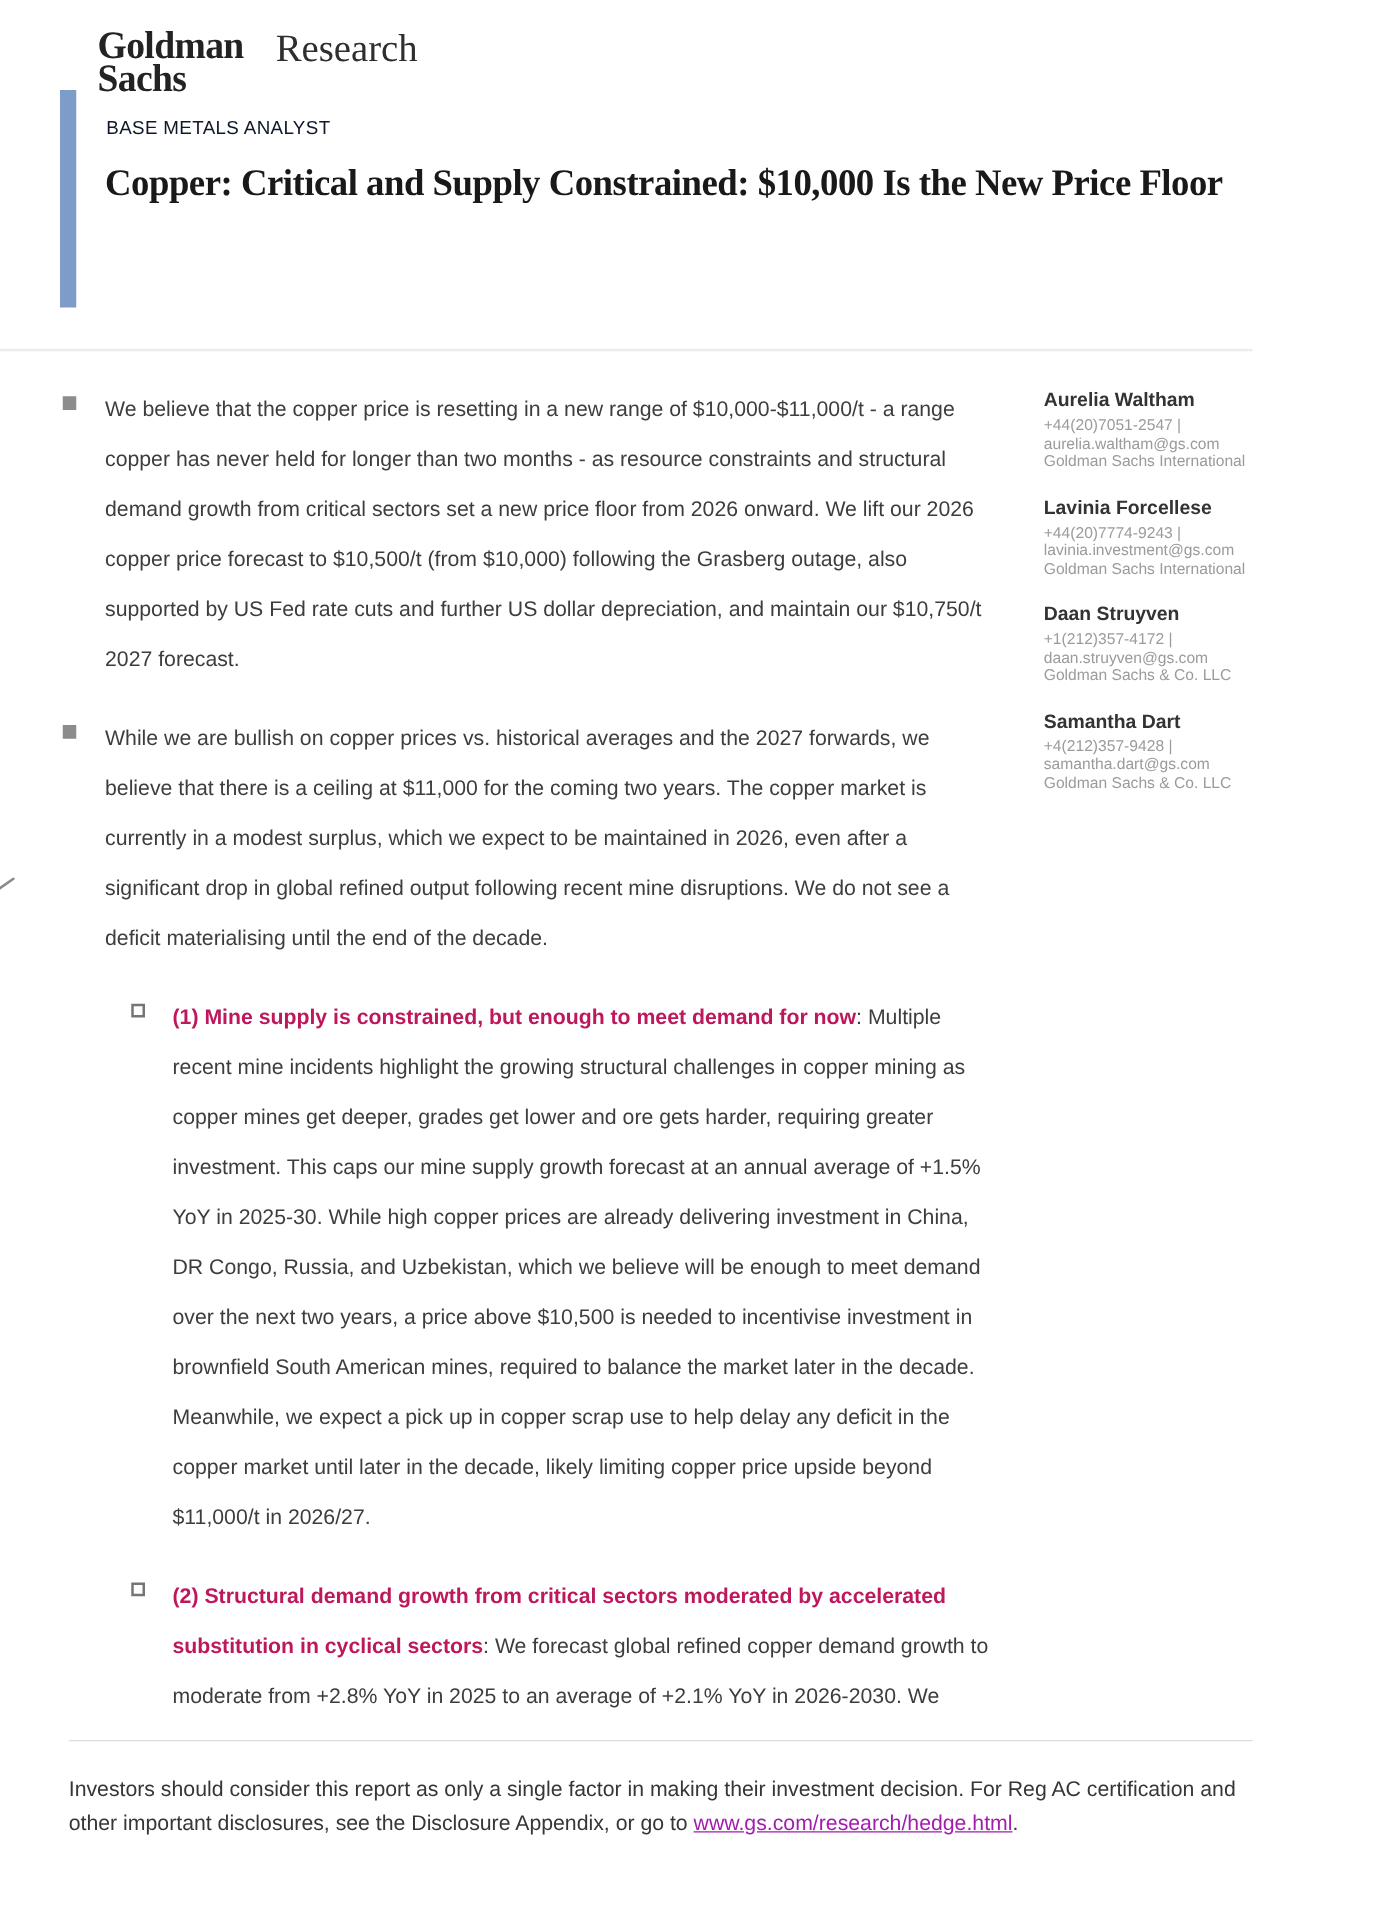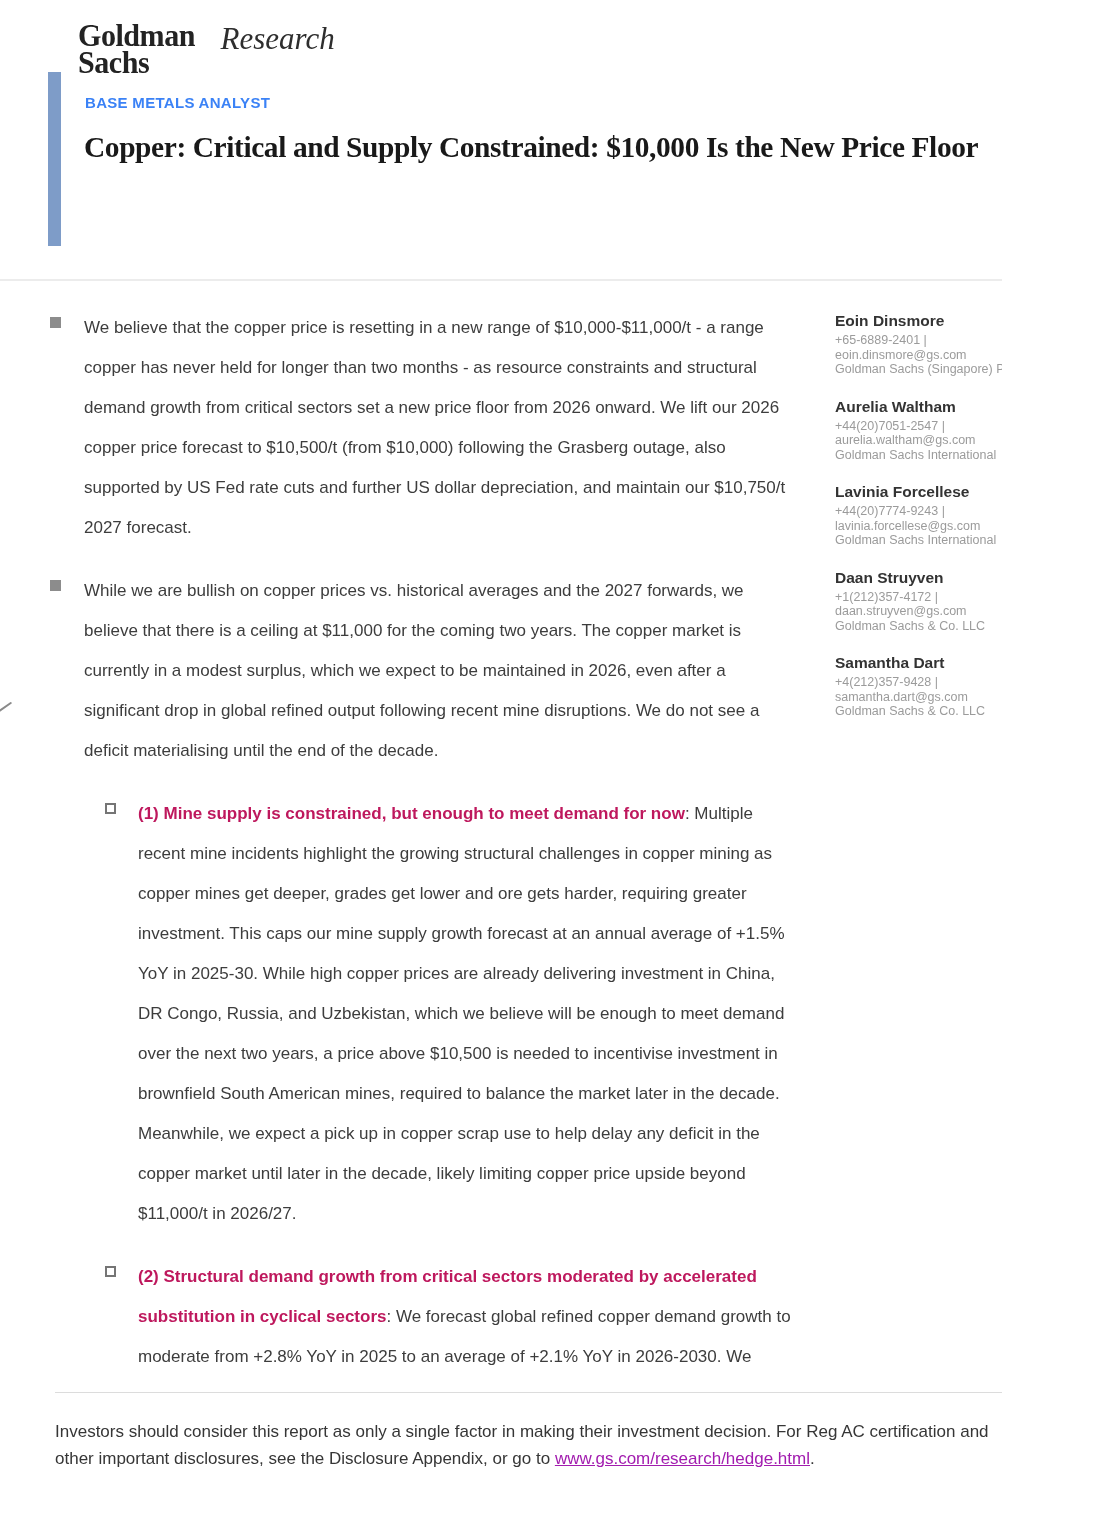--- a/index.html
+++ b/index.html
@@ -17,31 +17,31 @@
   .logo { position:absolute; left:78px; top:22px; display:flex; align-items:flex-start; }
   .logo-stack {
     font-family:"Liberation Serif", serif;
     font-weight:700; font-size:31px; line-height:0.88;
     letter-spacing:-0.5px; color:#232323;
     transform:scaleX(0.97); transform-origin:left top;
   }
   .logo-research {
     font-family:"Liberation Serif", serif;
     font-weight:400; font-size:31px; line-height:1;
-    color:#2e2e2e; margin-left:22px; margin-top:1px;font-style:italic;
+    color:#2e2e2e; margin-left:22px; margin-top:1px;
   }
   .header-right { position:absolute; right:50px; top:25px; text-align:right; }
   .header-right .hr1 { font-size:17px; font-weight:700; color:#161616; }
   .header-right .hr2 { font-size:17px; font-weight:700; color:#161616; margin-top:14px; }
 
   .accent-bar { position:absolute; left:48px; top:72px; width:13px; height:174px; }
 
   .kicker {
     position:absolute; left:85px; top:94px;
-    font-size:15px; font-weight:700; letter-spacing:0.3px; color:#3b82f6;
+    font-size:15px; font-weight:400; letter-spacing:0.3px; color:#0f172a;
   }
   .doc-title {
     position:absolute; left:84px; top:130px; width:980px;
     font-family:"Liberation Serif", serif;
     font-weight:700; font-size:30px; letter-spacing:-0.4px; color:#191919;
     transform:scaleX(0.98); transform-origin:left top;
   }
   .header-rule { position:absolute; left:0; top:279px; width:1118px; height:2px; background:#ececec; }
 
   
@@ -125,38 +125,32 @@
 
     <div class="bullet-row sub">
       <span class="marker hollow"></span>
       <div class="bullet-text"><b>(2) Structural demand growth from critical sectors moderated by accelerated substitution in cyclical sectors</b><span>: We forecast global refined copper demand growth to moderate from +2.8% YoY in 2025 to an average of +2.1% YoY in 2026-2030. We continue to see grid and power infrastructure driving over 60% of the growth in our forecasts, with additional direct boosts from defense, electric vehicles, wind and datacenters. Importantly, we see investment in aging Western power grids</span></div>
     </div>
 
   </div>
 
   <div class="sidebar">
 
-    <div class="analyst">
-      <div class="a-name">Eoin Dinsmore</div>
-      <div class="a-line">+65-6889-2401 |</div>
-      <div class="a-line">eoin.dinsmore@gs.com</div>
-      <div class="a-line">Goldman Sachs (Singapore) Pte</div>
-    </div>
 
     <div class="analyst">
       <div class="a-name">Aurelia Waltham</div>
       <div class="a-line">+44(20)7051-2547 |</div>
       <div class="a-line">aurelia.waltham@gs.com</div>
       <div class="a-line">Goldman Sachs International</div>
     </div>
 
     <div class="analyst">
       <div class="a-name">Lavinia Forcellese</div>
       <div class="a-line">+44(20)7774-9243 |</div>
-      <div class="a-line">lavinia.forcellese@gs.com</div>
+      <div class="a-line">lavinia.investment@gs.com</div>
       <div class="a-line">Goldman Sachs International</div>
     </div>
 
     <div class="analyst">
       <div class="a-name">Daan Struyven</div>
       <div class="a-line">+1(212)357-4172 |</div>
       <div class="a-line">daan.struyven@gs.com</div>
       <div class="a-line">Goldman Sachs &amp; Co. LLC</div>
     </div>
 

